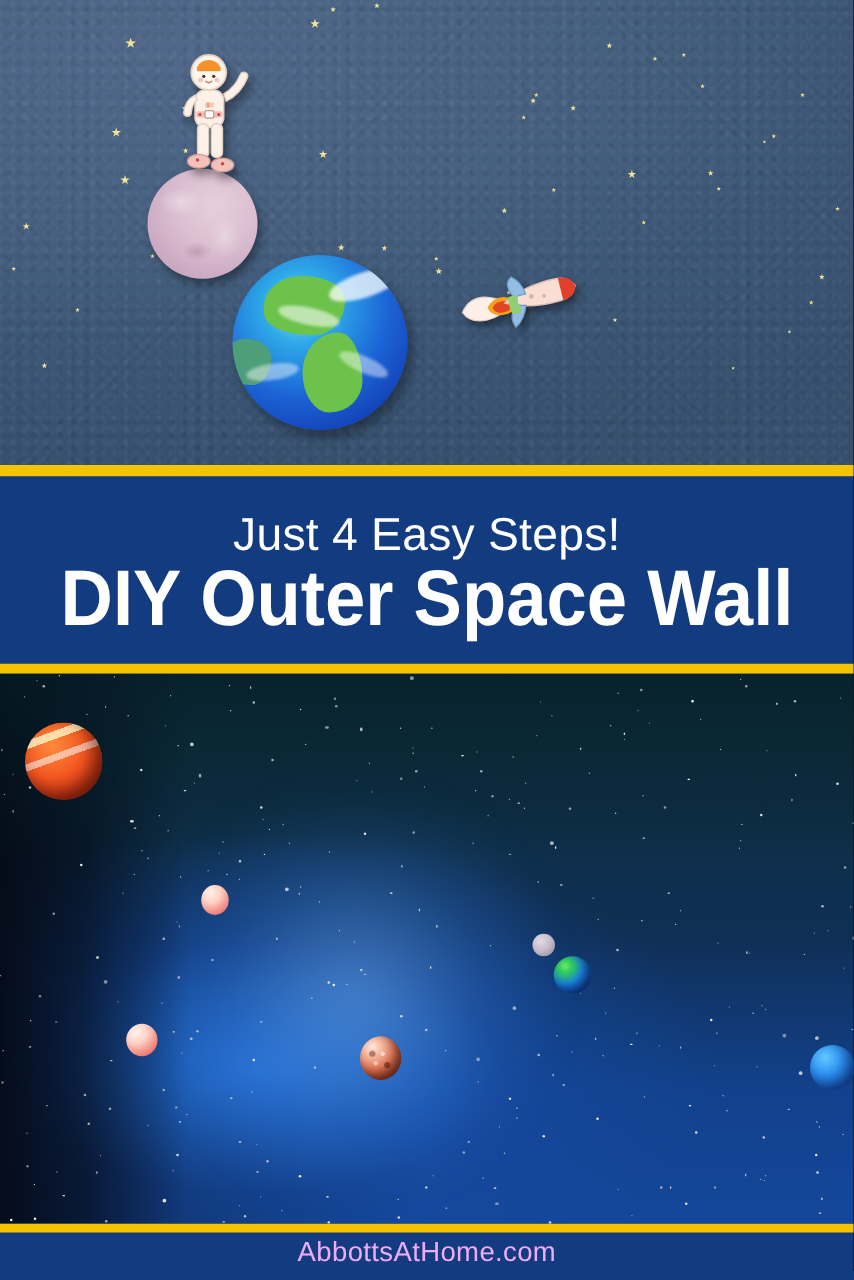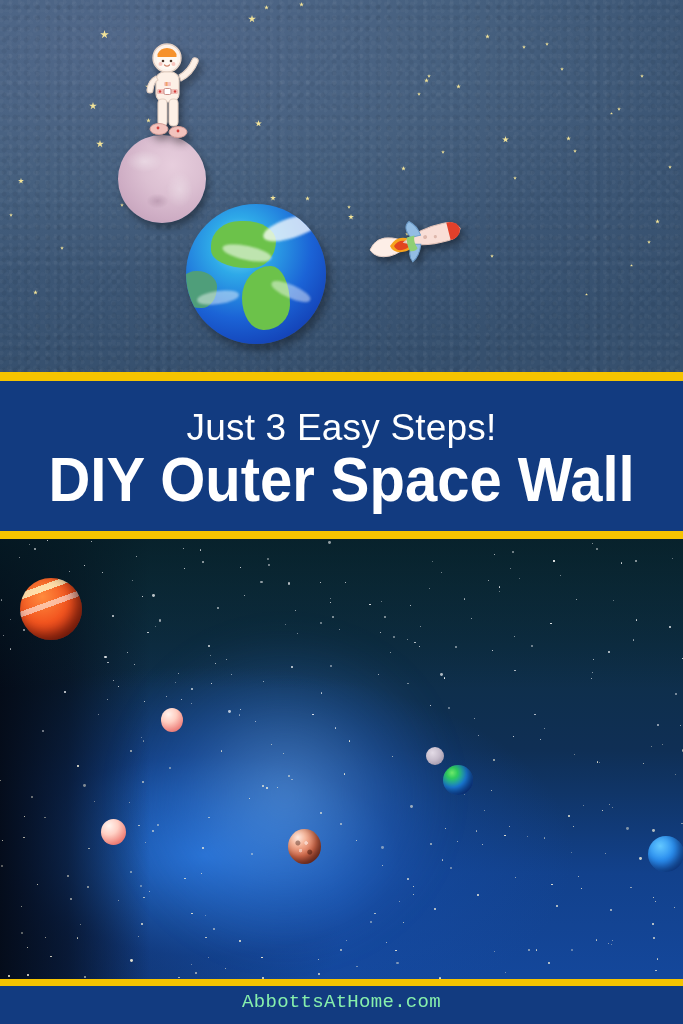--- a/index.html
+++ b/index.html
@@ -155,21 +155,21 @@
       radial-gradient(circle at 38% 62%, rgba(255,255,255,.45) 0 1.5px, transparent 2px),
       radial-gradient(circle at 66% 66%, rgba(60,20,10,.5) 0 2px, transparent 3px),
       radial-gradient(circle at 30% 40%, rgba(60,20,10,.4) 0 2px, transparent 3px);
   }
   
   #footer{
     position:absolute;left:0;top:979px;width:683px;height:45px;background:#123b80;
     display:flex;align-items:center;justify-content:center;
   }
   #footer .rule{position:absolute;left:0;top:0;width:100%;height:7px;background:#f5c400;}
-  #site-url{color:#86efac;font-size:19px;letter-spacing:.3px;font-weight:400;font-family:Liberation Mono, monospace;}
+  #site-url{color:#f0abfc;font-size:22px;letter-spacing:.3px;font-weight:400;}
 </style>
 </head>
 <body>
 
 <div id="pin">
 
   
   <div id="top-photo">
     <div class="grain"></div>
     <div class="starfield" id="top-stars">
@@ -279,21 +279,21 @@
         <path d="M44 17 q-6-12 2-16 q7 6 8 16 Z" fill="#93bde4" stroke="#6e9cc9" stroke-width="1"></path>
         <path d="M44 24 q-8 8 -4 17 q8-4 12-15 Z" fill="#93bde4" stroke="#6e9cc9" stroke-width="1"></path>
         <path d="M40 16 q-2 7 0 14 q5 2 8 -1 q-3 -7 0 -13 Z" fill="#8fcf74"></path>
       </g>
     </svg>
   </div>
 
   
   <div id="banner">
     <div class="rule-top"></div>
-    <div id="subtitle">Just 3 Easy Steps!</div>
+    <div id="subtitle">Just 4 Easy Steps!</div>
     <div id="headline">DIY Outer Space Wall</div>
     <div class="rule-bottom"></div>
   </div>
 
   
   <div id="mural">
     <div class="glow"></div>
     <div class="darkleft"></div>
     <div class="darktop"></div>
     <div class="starfield" id="mural-stars">

